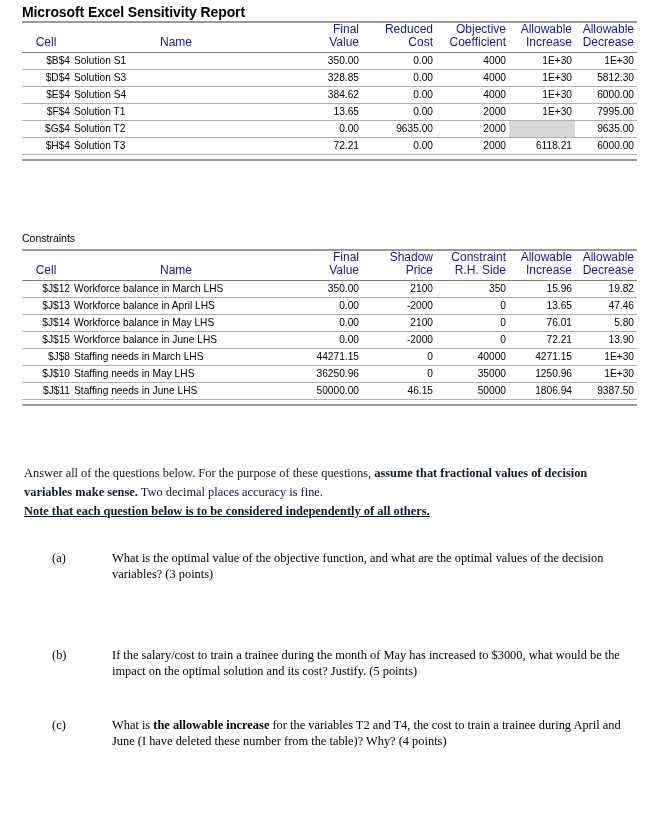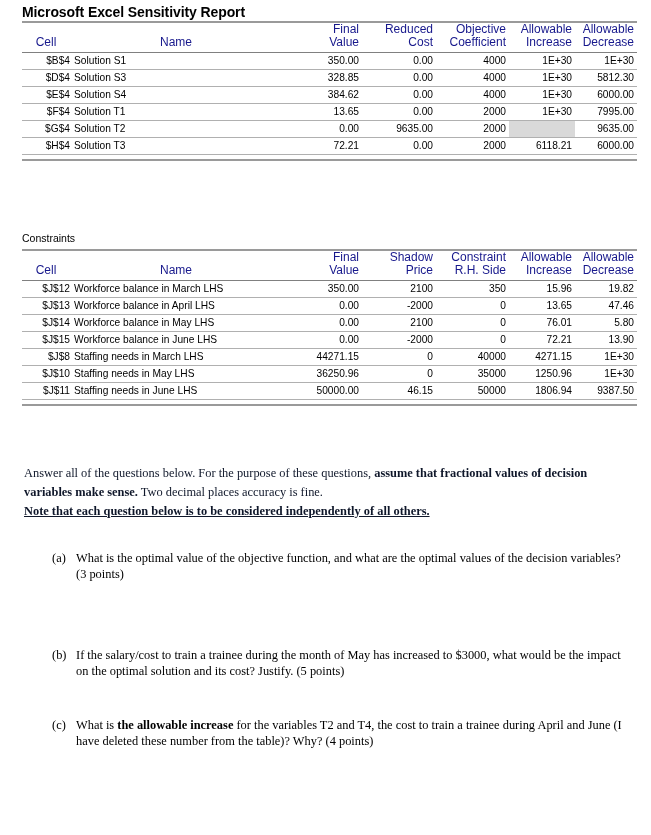--- a/index.html
+++ b/index.html
@@ -143,20 +143,21 @@
     color: #000;
     display: flex;
     align-items: flex-start;
   }
   .question .qlabel {
     width: 24px;
     flex: 0 0 24px;
   }
   .question .qbody {
     flex: 1 1 auto;
+    margin-left: 36px;
   }
   .question b { font-weight: bold; }
 </style>
 </head>
 <body>
 
 <div class="report-title">Microsoft Excel Sensitivity Report</div>
 
 <table class="xl-table t1" style="top:18px;">
   <colgroup>

